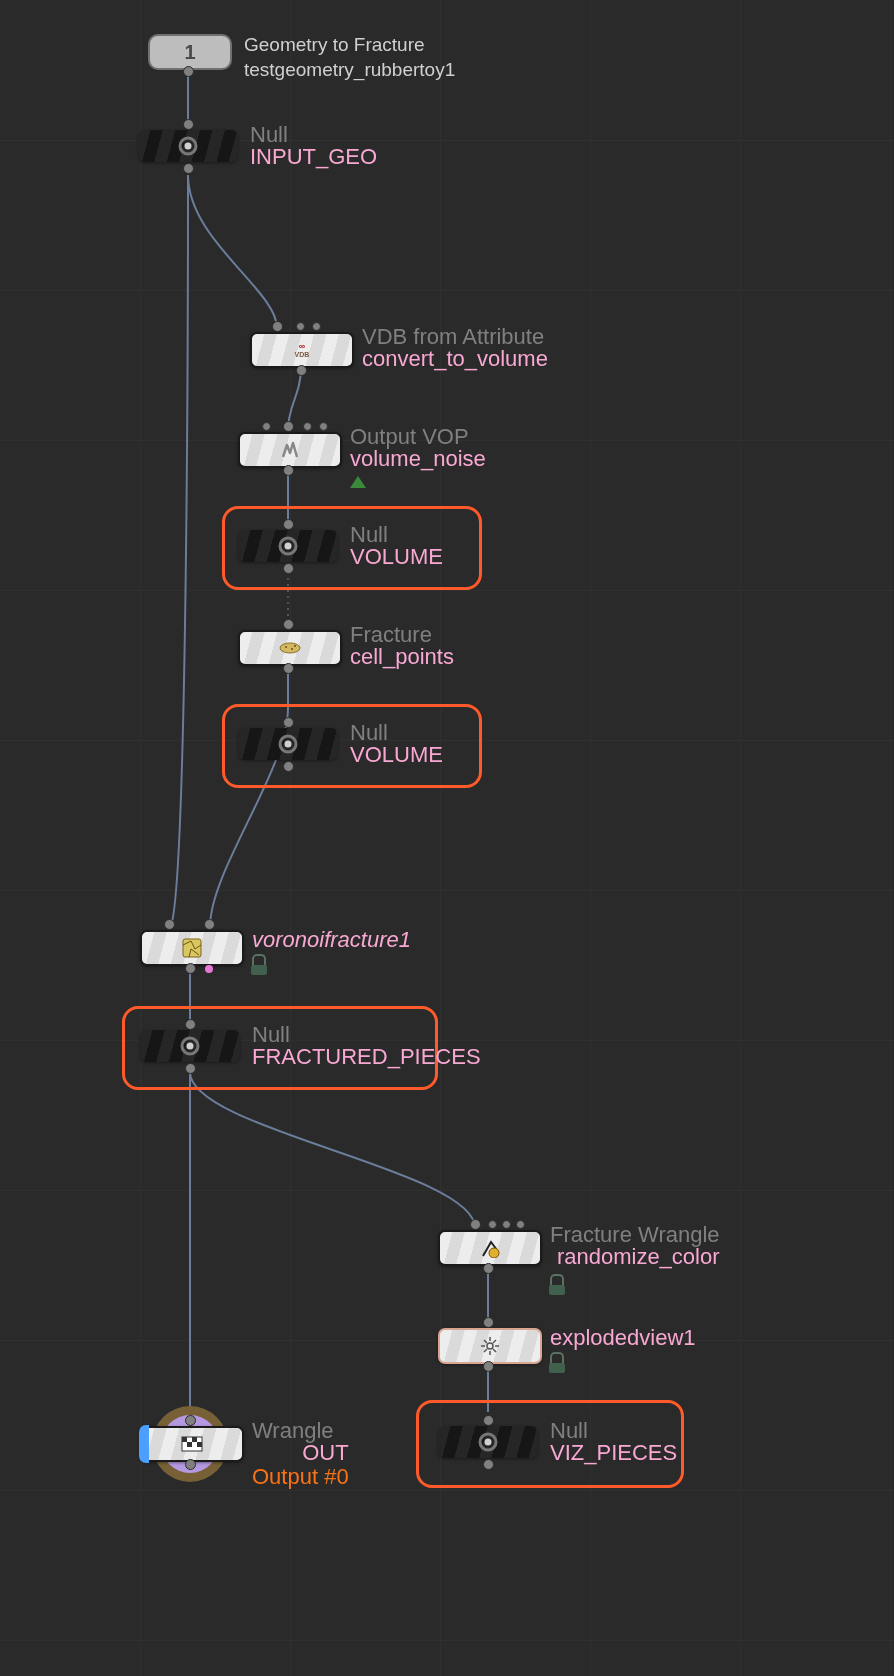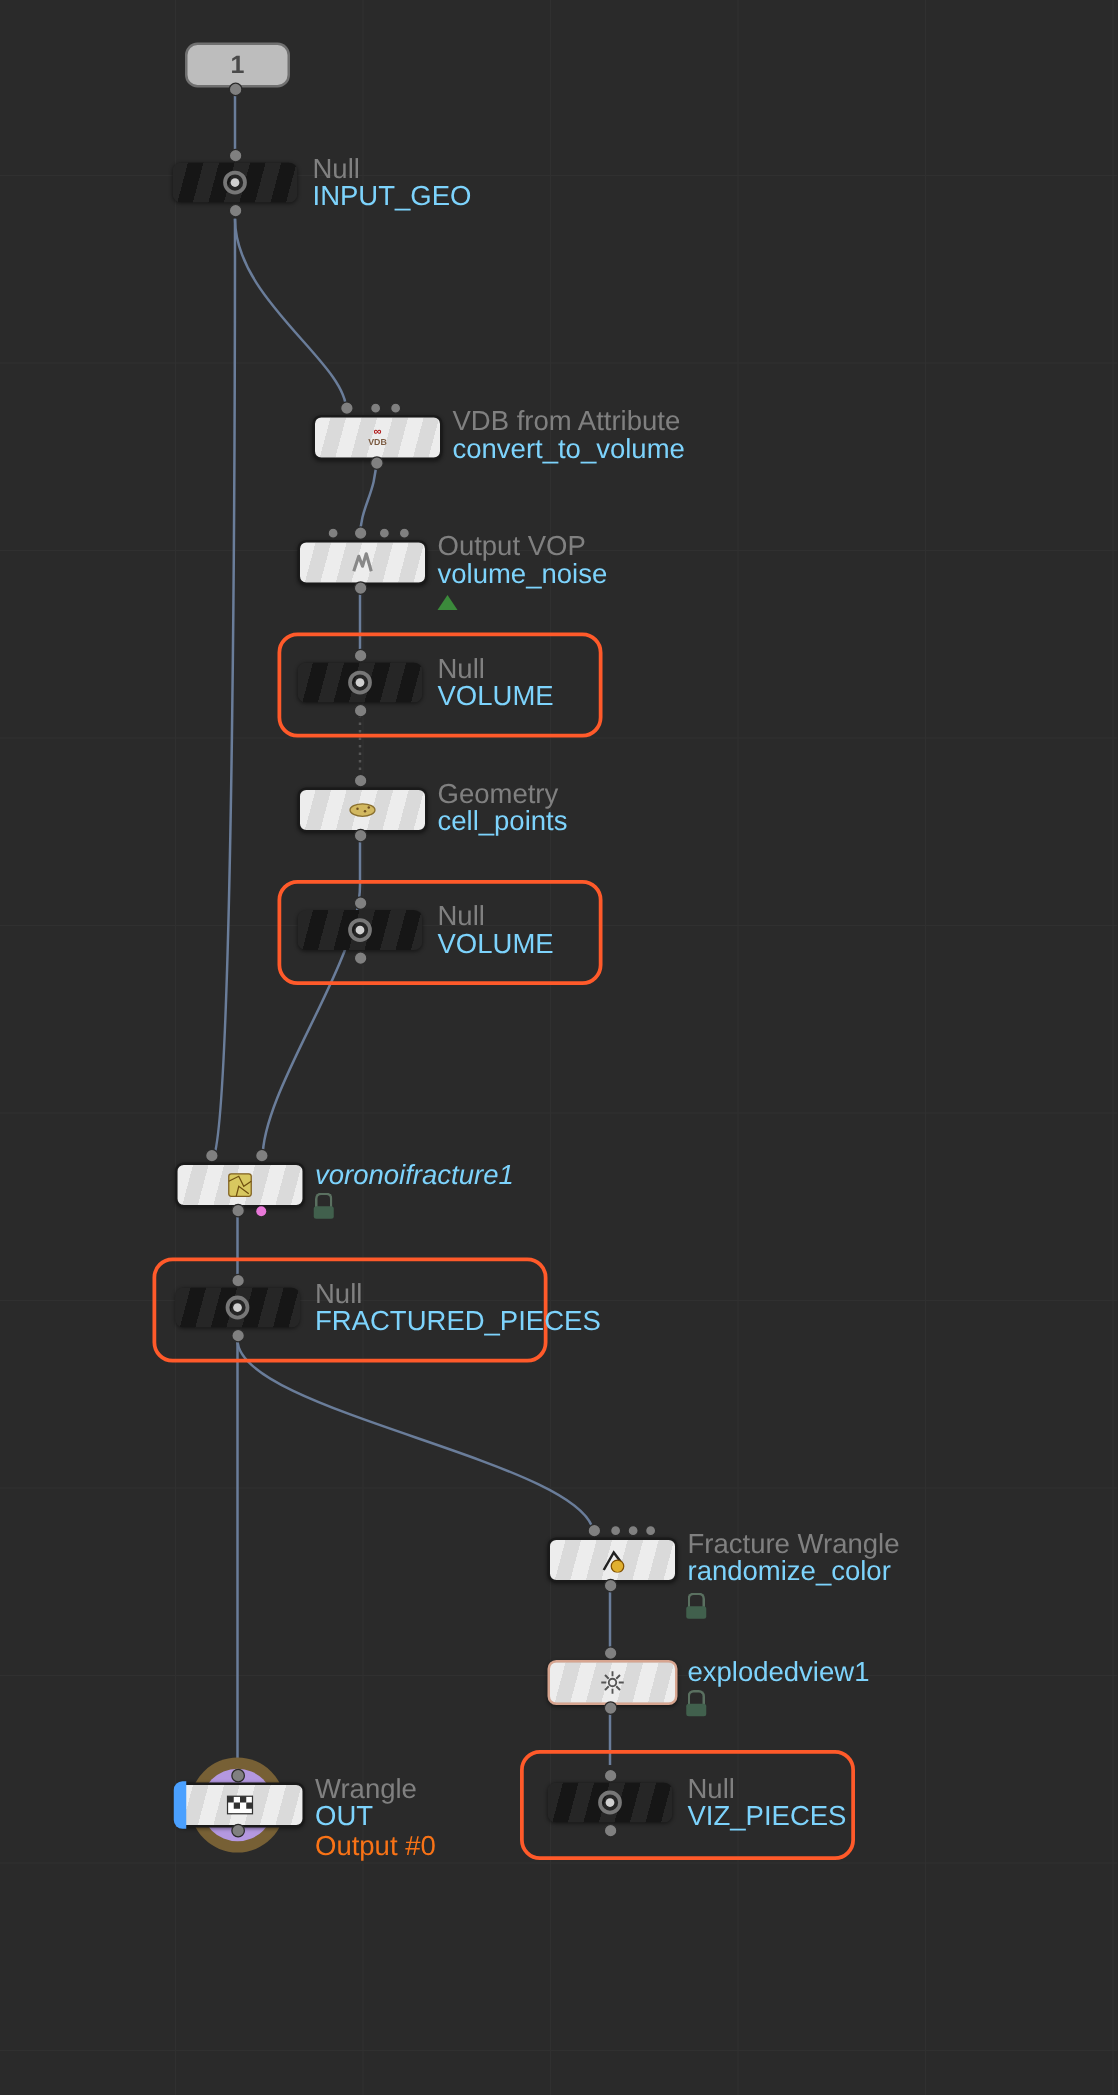--- a/index.html
+++ b/index.html
@@ -23,21 +23,21 @@
   }
   .body.dark{
     background:#1c1c1c;
     background-image:repeating-linear-gradient(105deg,#262626 0 12px,#161616 12px 24px);
     border:none;
   }
   .iconslot{position:absolute;left:50%;top:50%;transform:translate(-50%,-50%);
     width:24px;height:24px;display:flex;align-items:center;justify-content:center;}
   .labels{position:absolute;left:112px;top:-6px;white-space:nowrap;font-size:22px;line-height:22px;}
   .labels .type{color:#808080;}
-  .labels .name{color:#7dd3fc;font-weight:500;}
+  .labels .name{color:#f9a8d4;font-weight:500;text-align:right;}
   .labels .sub{color:#f97316;margin-top:2px;}
   .dot,.dotsm{position:absolute;border-radius:50%;background:#808080;border:1px solid #2a2a2a;}
   .dot{width:9px;height:9px;}
   .dotsm{width:7px;height:7px;}
   .highlight{position:absolute;border:3px solid #ff5a2a;border-radius:16px;pointer-events:none;}
   .inputbox{
     position:absolute;width:80px;height:32px;border-radius:10px;
     border:2px solid #707070;background:#bdbdbd;color:#4a4a4a;
     display:flex;align-items:center;justify-content:center;font-size:20px;font-weight:600;
   }
@@ -74,20 +74,24 @@
       <path d="M488 1364 L488 1412"></path>
     </g>
     <g stroke="#555" stroke-width="2" fill="none" stroke-dasharray="2 4">
       <path d="M288 572 L288 628"></path>
     </g>
   </svg>
 
   <div class="inputbox" style="left:148px;top:34px;">
     <span>1</span>
   </div>
+  <div class="labels-side" style="left:244px;top:32px;">
+    <div>Geometry to Fracture</div>
+    <div>testgeometry_rubbertoy1</div>
+  </div>
   <div class="dot" style="left:183px;top:66px;"></div>
 
   <div class="node" style="left:138px;top:130px;">
     <div class="dot" style="left:45px;top:-11px;"></div>
     <div class="body dark">
       <div class="iconslot">
           <svg width="20" height="20">
             <circle cx="10" cy="10" r="8" fill="none" stroke="#777" stroke-width="3"></circle>
             <circle cx="10" cy="10" r="3.5" fill="#d0d0d0"></circle>
           </svg>
@@ -163,21 +167,21 @@
           <svg width="24" height="14">
             <ellipse cx="12" cy="7" rx="10" ry="5" fill="#d2b860" stroke="#8a7030" stroke-width="1"></ellipse>
             <circle cx="8" cy="6" r="1" fill="#705020"></circle>
             <circle cx="14" cy="8" r="1" fill="#705020"></circle>
             <circle cx="17" cy="5" r="1" fill="#705020"></circle>
           </svg>
         </div>
     </div>
     <div class="dot" style="left:45px;top:33px;"></div>
     <div class="labels">
-      <div class="type">Geometry</div>
+      <div class="type">Fracture</div>
       <div class="name">cell_points</div>
     </div>
   </div>
 
   <div class="highlight" style="left:222px;top:704px;width:254px;height:78px;"></div>
   <div class="node" style="left:238px;top:728px;">
     <div class="dot" style="left:45px;top:-11px;"></div>
     <div class="body dark">
       <div class="iconslot">
           <svg width="20" height="20">

